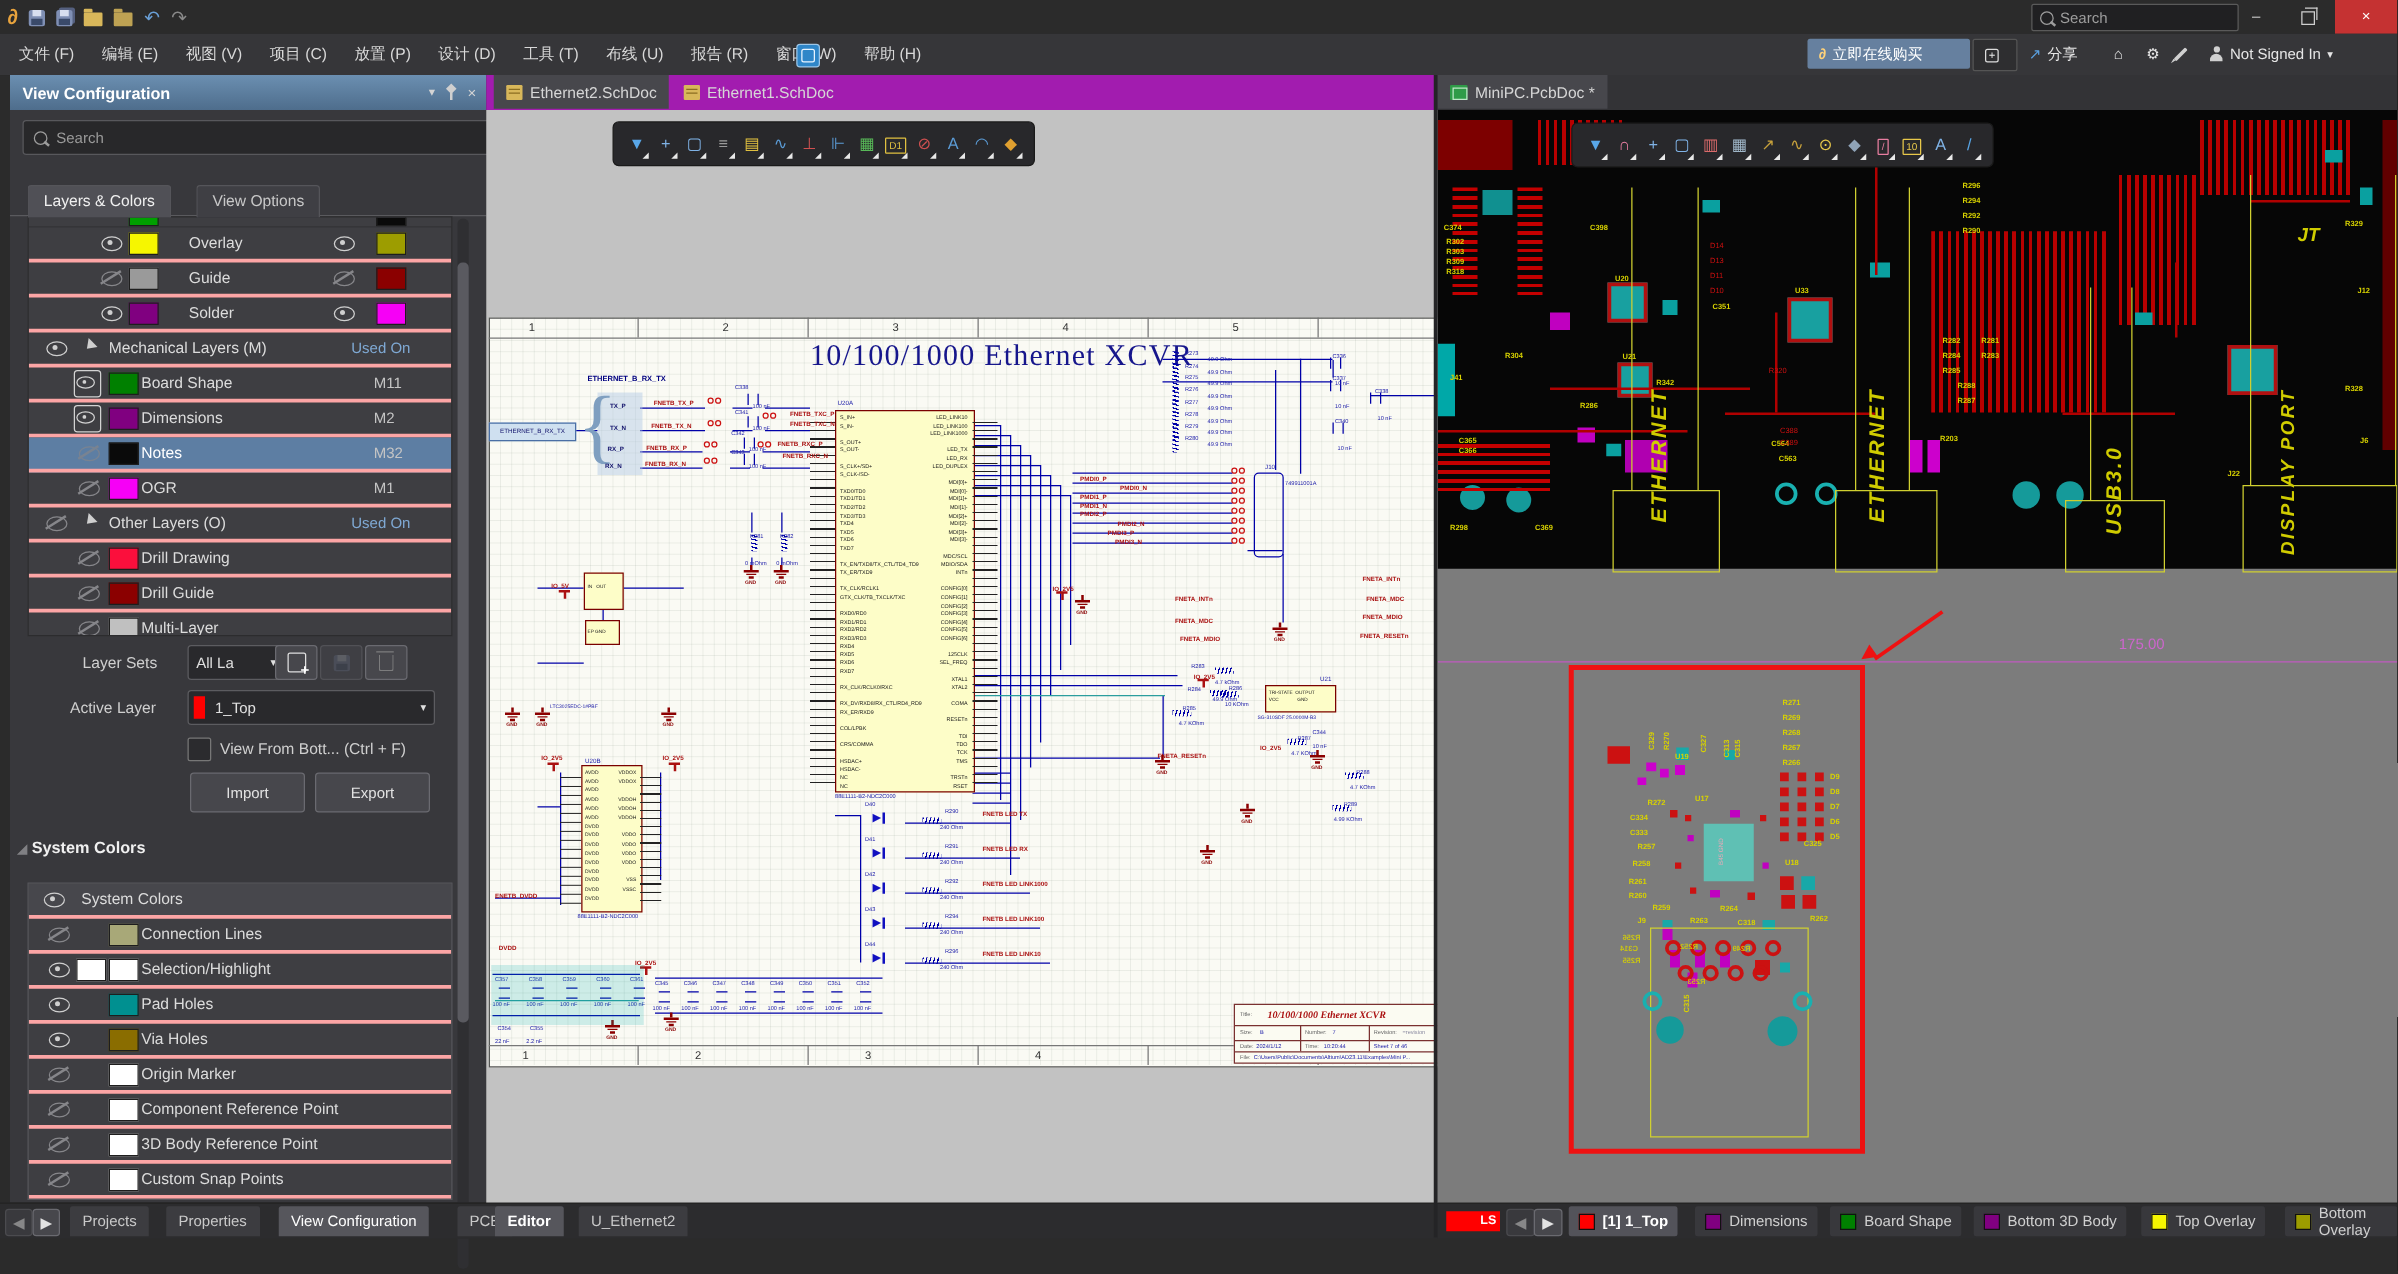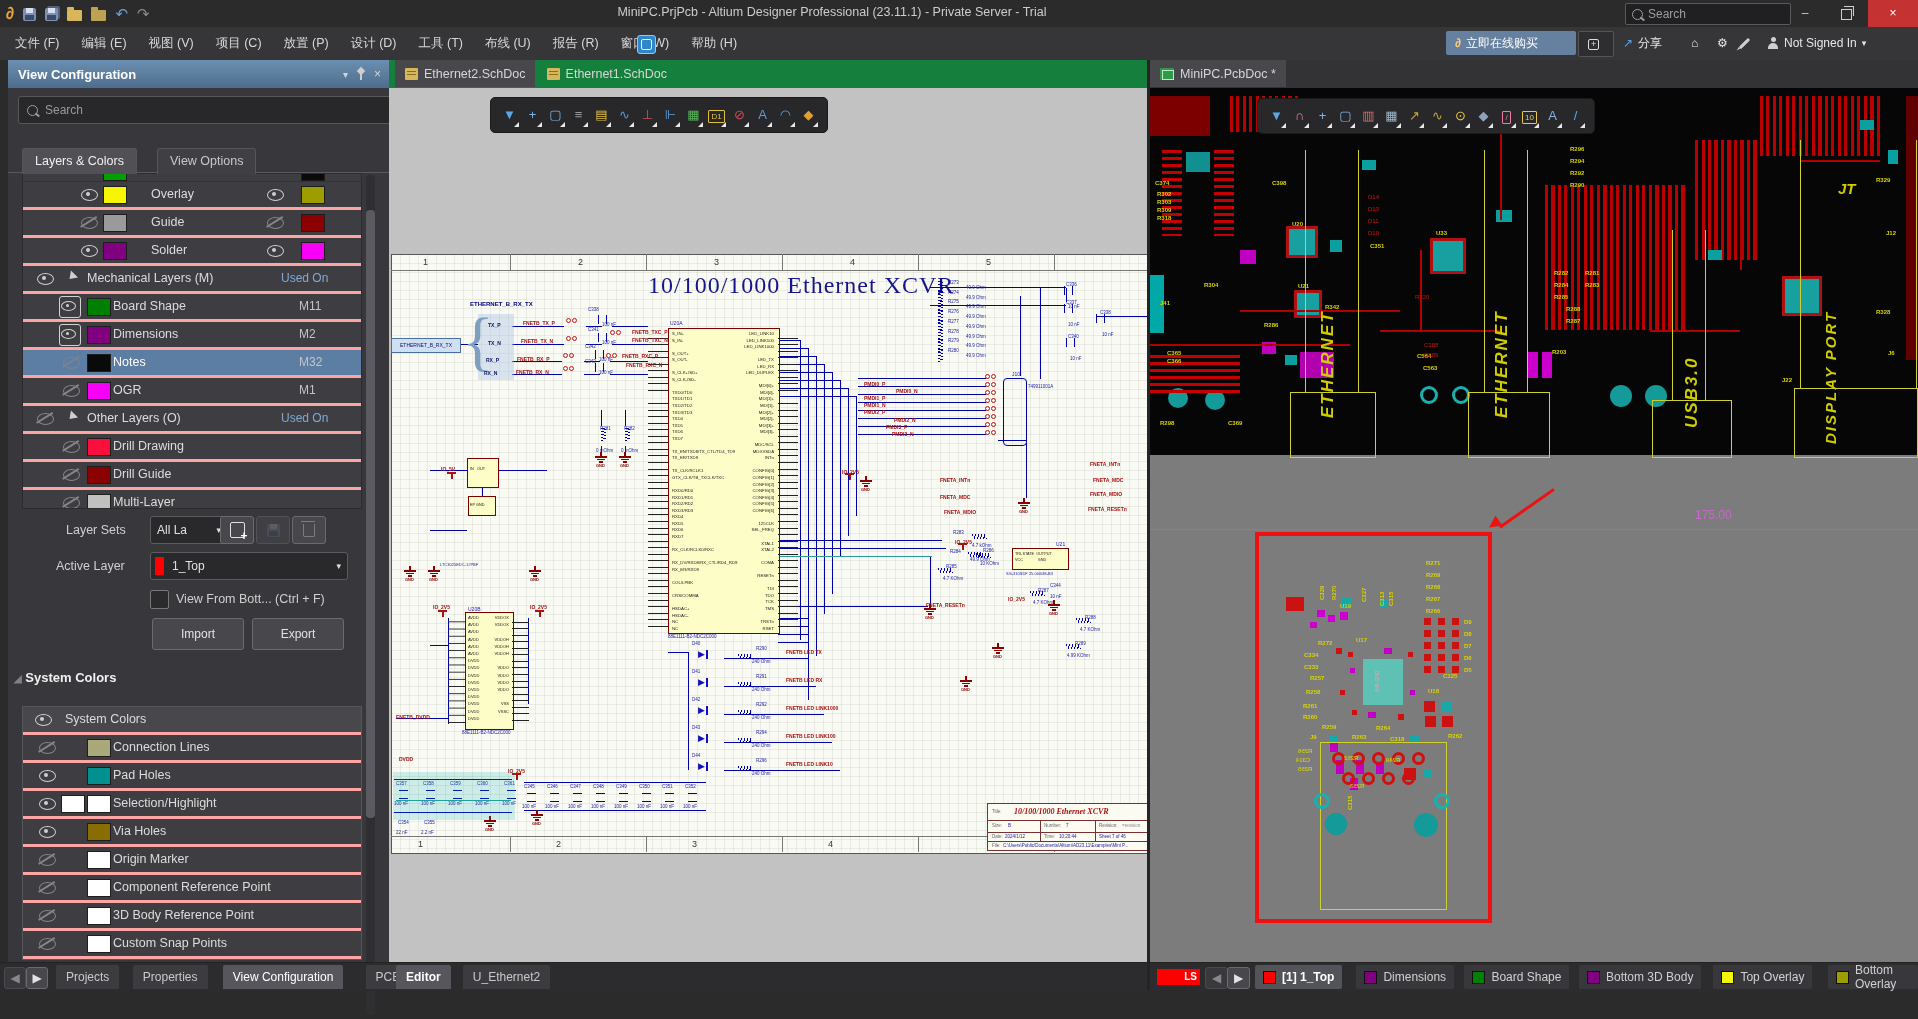--- a/index.html
+++ b/index.html
@@ -73,21 +73,21 @@
   
   #bottombar{position:absolute;left:0;top:962px;width:1150px;height:28px;background:#2c2c2e;border-top:1px solid #222}
   .btab{position:absolute;top:2px;height:24px;line-height:24px;padding:0 10px;color:#c9c9c9;background:#3c3c40;border-radius:2px 2px 0 0;font-size:12px}
   .btab.active{background:#56565c;color:#ffffff}
   #pcbbottom{position:absolute;left:1150px;top:962px;width:768px;height:28px;background:#2c2c2e;border-top:1px solid #222;overflow:hidden}
   .ptab{position:absolute;top:2px;height:24px;display:flex;align-items:center;gap:6px;padding:0 8px;background:#38383c;border-radius:2px;color:#d0d0d0;font-size:12px}
   .ptab.active{background:#53535a;color:#fff;font-weight:bold}
   .chip{width:11px;height:11px;border:1px solid #111;flex:0 0 auto}
   #statusbar{position:absolute;left:0;top:990px;width:1918px;height:29px;background:#39393d;border-top:1px solid #242426;color:#cfcfcf}
   
-  #schtabs{position:absolute;left:389px;top:60px;width:761px;height:28px;background:#15803d}
+  #schtabs{position:absolute;left:389px;top:60px;width:761px;height:28px;background:#a21caf}
   .doctab{position:absolute;top:0;height:27px;display:flex;align-items:center;gap:6px;padding:0 10px;color:#d6d6d6;font-size:12.5px}
   .doctab.active{background:#47474c}
   .docicon{width:13px;height:12px;background:#d8b75a;border-radius:1px;position:relative}
   .docicon:after{content:"";position:absolute;left:2px;top:3px;width:9px;height:1.5px;background:#8a6d20;box-shadow:0 3px 0 #8a6d20}
   .pcbicon{width:14px;height:12px;background:#2f9b48;border-radius:1px;position:relative}
   .pcbicon:after{content:"";position:absolute;left:2px;top:2px;width:10px;height:8px;border:1px solid #bfe8c8}
   #schcanvas{position:absolute;left:389px;top:88px;width:761px;height:874px;background:#c2c2c2;overflow:hidden}
   .shift{position:absolute;left:-389px;top:-88px;width:1918px;height:1019px}
   .sheetline{position:absolute;background:#777}
   .gridnum{position:absolute;font-size:9px;color:#333}
@@ -144,21 +144,20 @@
   <div id="titlebar">
     <div id="titleicons">
         <div style="color: rgb(232, 163, 61); font-size: 17px; font-weight: bold;">∂</div>
         <div class="floppy"></div>
         <div class="floppy" style="box-shadow: rgb(85, 96, 127) 2px -2px 0px;"></div>
         <div class="folder"></div>
         <div class="folder" style="opacity: 0.85;"></div>
         <div style="color: rgb(106, 160, 216); font-size: 15px;">↶</div>
         <div style="color: rgb(138, 138, 138); font-size: 15px;">↷</div>
       </div>
-    <div id="apptitle" class="nw">MiniPC.PrjPcb - Altium Designer Professional (23.11.1) - Private Server - Trial</div>
     <div id="winsearch">
       <span class="mag"></span>
       <span>Search</span>
     </div>
     <div class="winbtn" style="left:1786px;width:38px">–</div>
     <div class="winbtn" style="left:1826px;width:40px"><span class="restoreg" style="margin-top:9px"></span></div>
     <div class="winbtn" style="left:1868px;width:50px;background:#c53232;color:#fff">×</div>
   </div>
 
   <div id="menubar">
@@ -320,28 +319,28 @@
           <div class="eye on" style="left: 12px; top: 7px;"></div>
           <div class="rowname" style="left: 42px;">System Colors</div>
         </div>
         <div class="lrow">
           <div class="eye off" style="left: 16px; top: 7px;"></div>
           <div class="sw" style="left: 64px; background: rgb(168, 168, 120);"></div>
           <div class="rowname" style="left: 90px;">Connection Lines</div>
         </div>
         <div class="lrow">
           <div class="eye on" style="left: 16px; top: 7px;"></div>
-          <div class="sw" style="left: 64px; background: rgb(0, 144, 144);"></div>
-          <div class="rowname" style="left: 90px;">Pad Holes</div>
-        </div>
-        <div class="lrow">
-          <div class="eye on" style="left: 16px; top: 7px;"></div>
           <div class="sw" style="left: 38px; background: rgb(255, 255, 255);"></div>
           <div class="sw" style="left: 64px; background: rgb(255, 255, 255);"></div>
           <div class="rowname" style="left: 90px;">Selection/Highlight</div>
+        </div>
+        <div class="lrow">
+          <div class="eye on" style="left: 16px; top: 7px;"></div>
+          <div class="sw" style="left: 64px; background: rgb(0, 144, 144);"></div>
+          <div class="rowname" style="left: 90px;">Pad Holes</div>
         </div>
         <div class="lrow">
           <div class="eye on" style="left: 16px; top: 7px;"></div>
           <div class="sw" style="left: 64px; background: rgb(138, 109, 0);"></div>
           <div class="rowname" style="left: 90px;">Via Holes</div>
         </div>
         <div class="lrow">
           <div class="eye off" style="left: 16px; top: 7px;"></div>
           <div class="sw" style="left: 64px; background: rgb(255, 255, 255);"></div>
           <div class="rowname" style="left: 90px;">Origin Marker</div>

